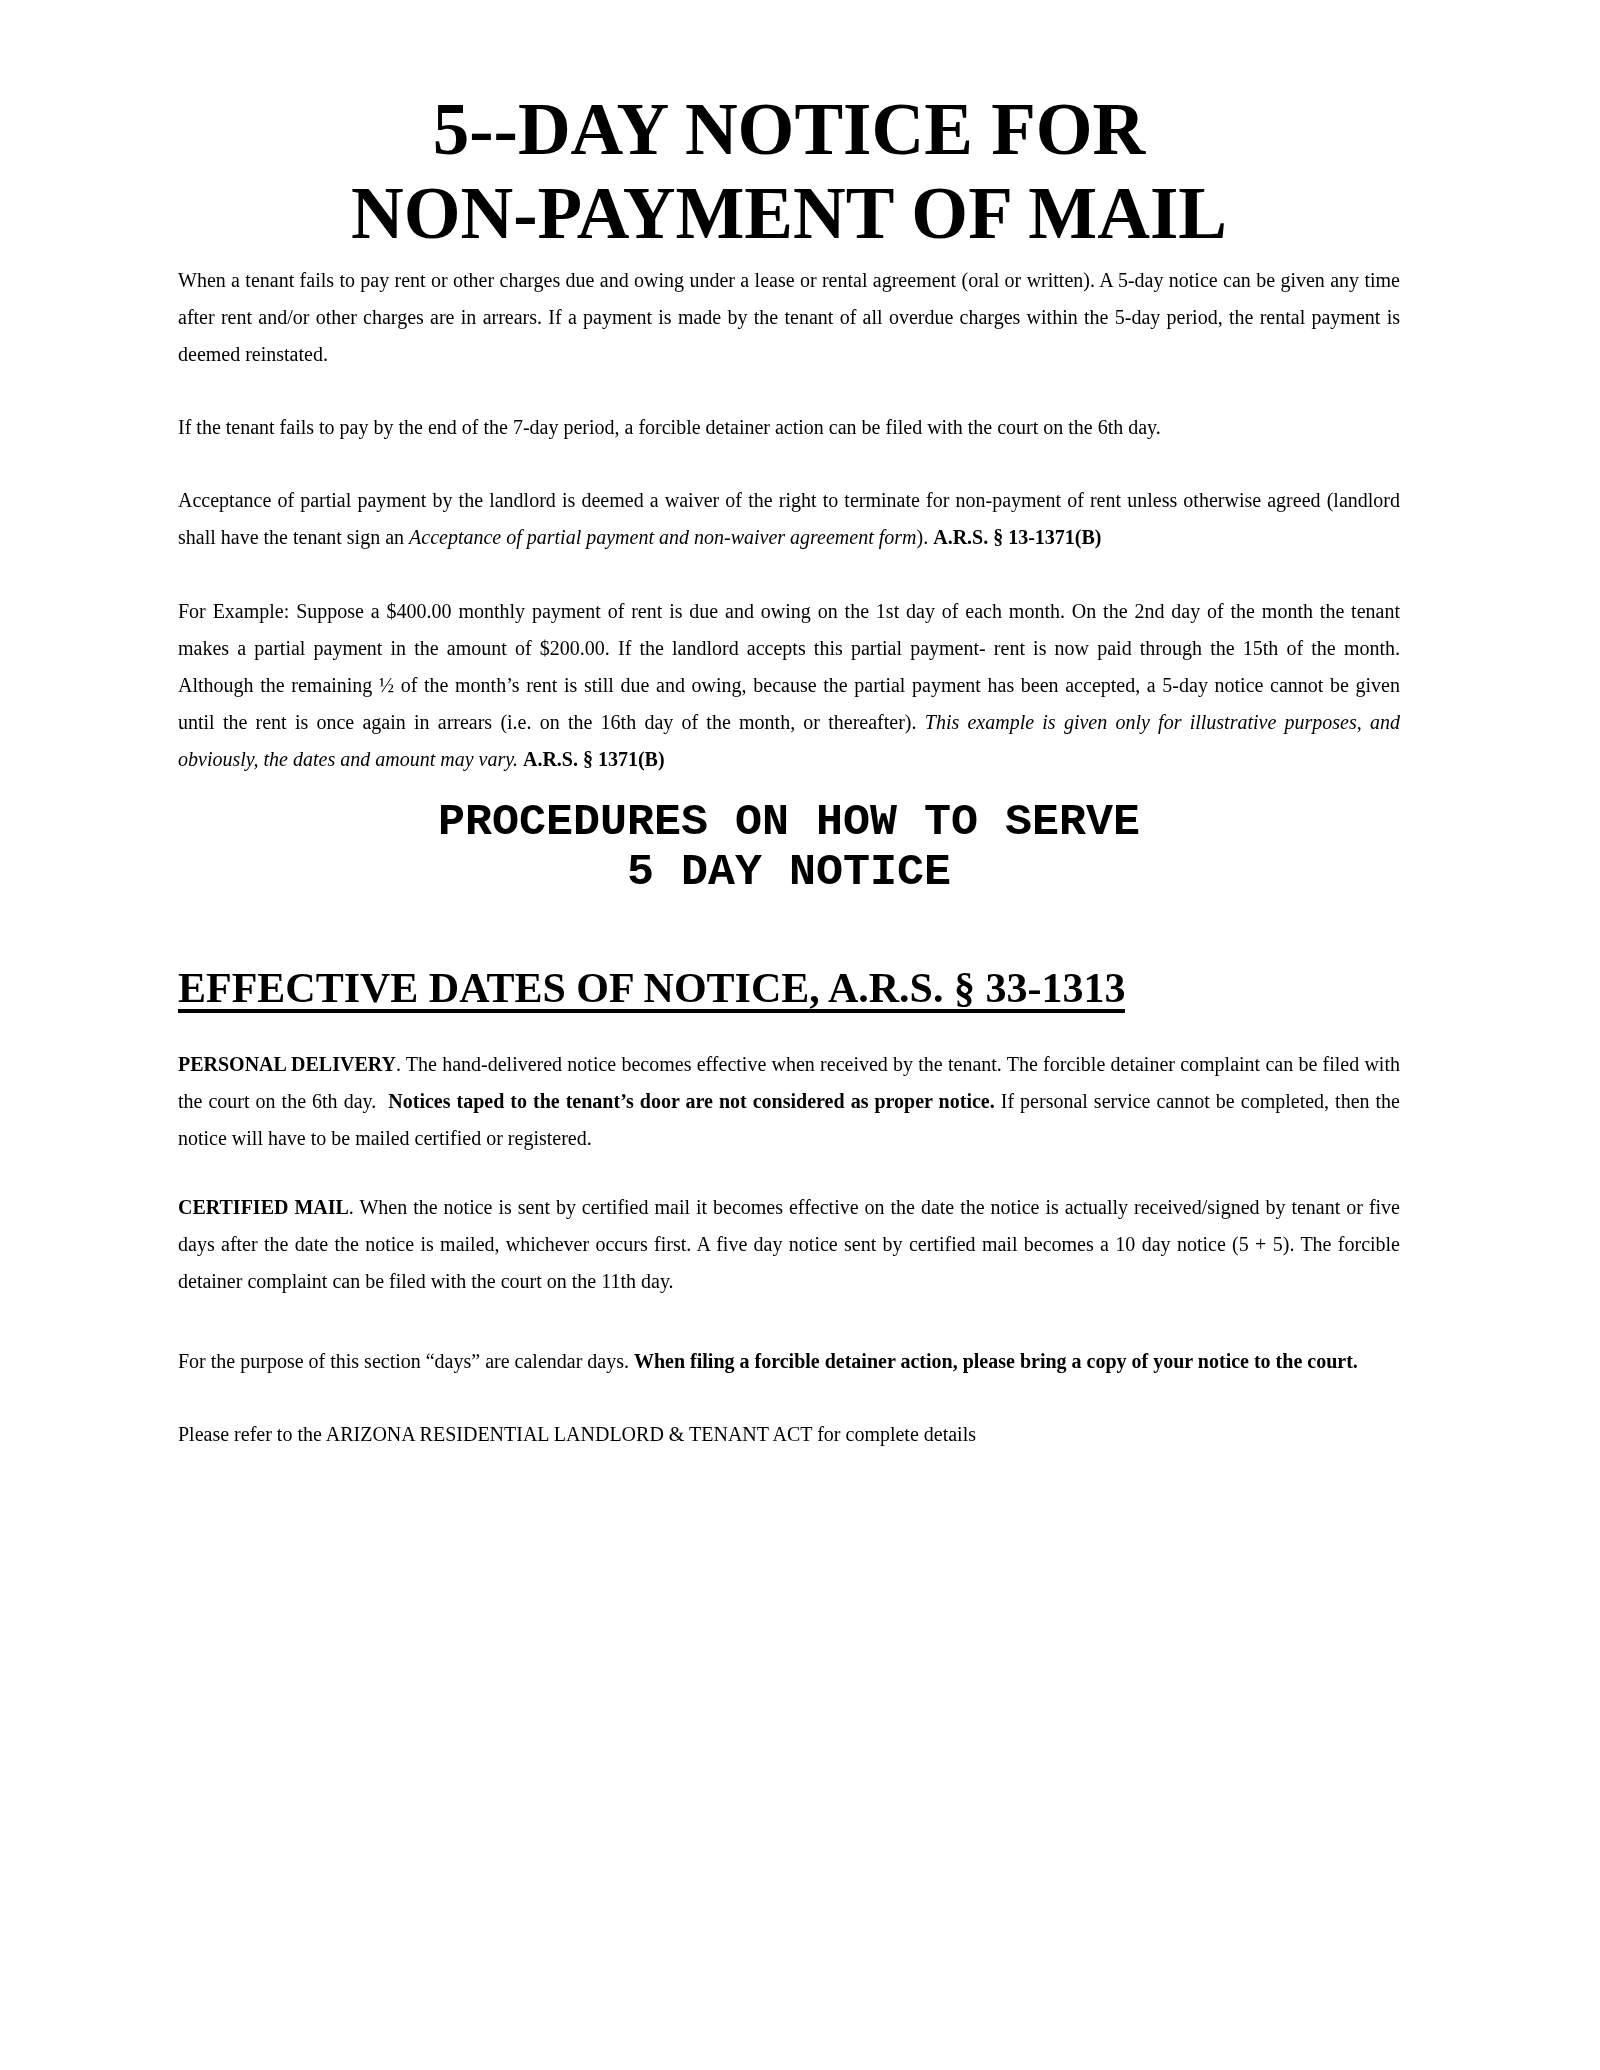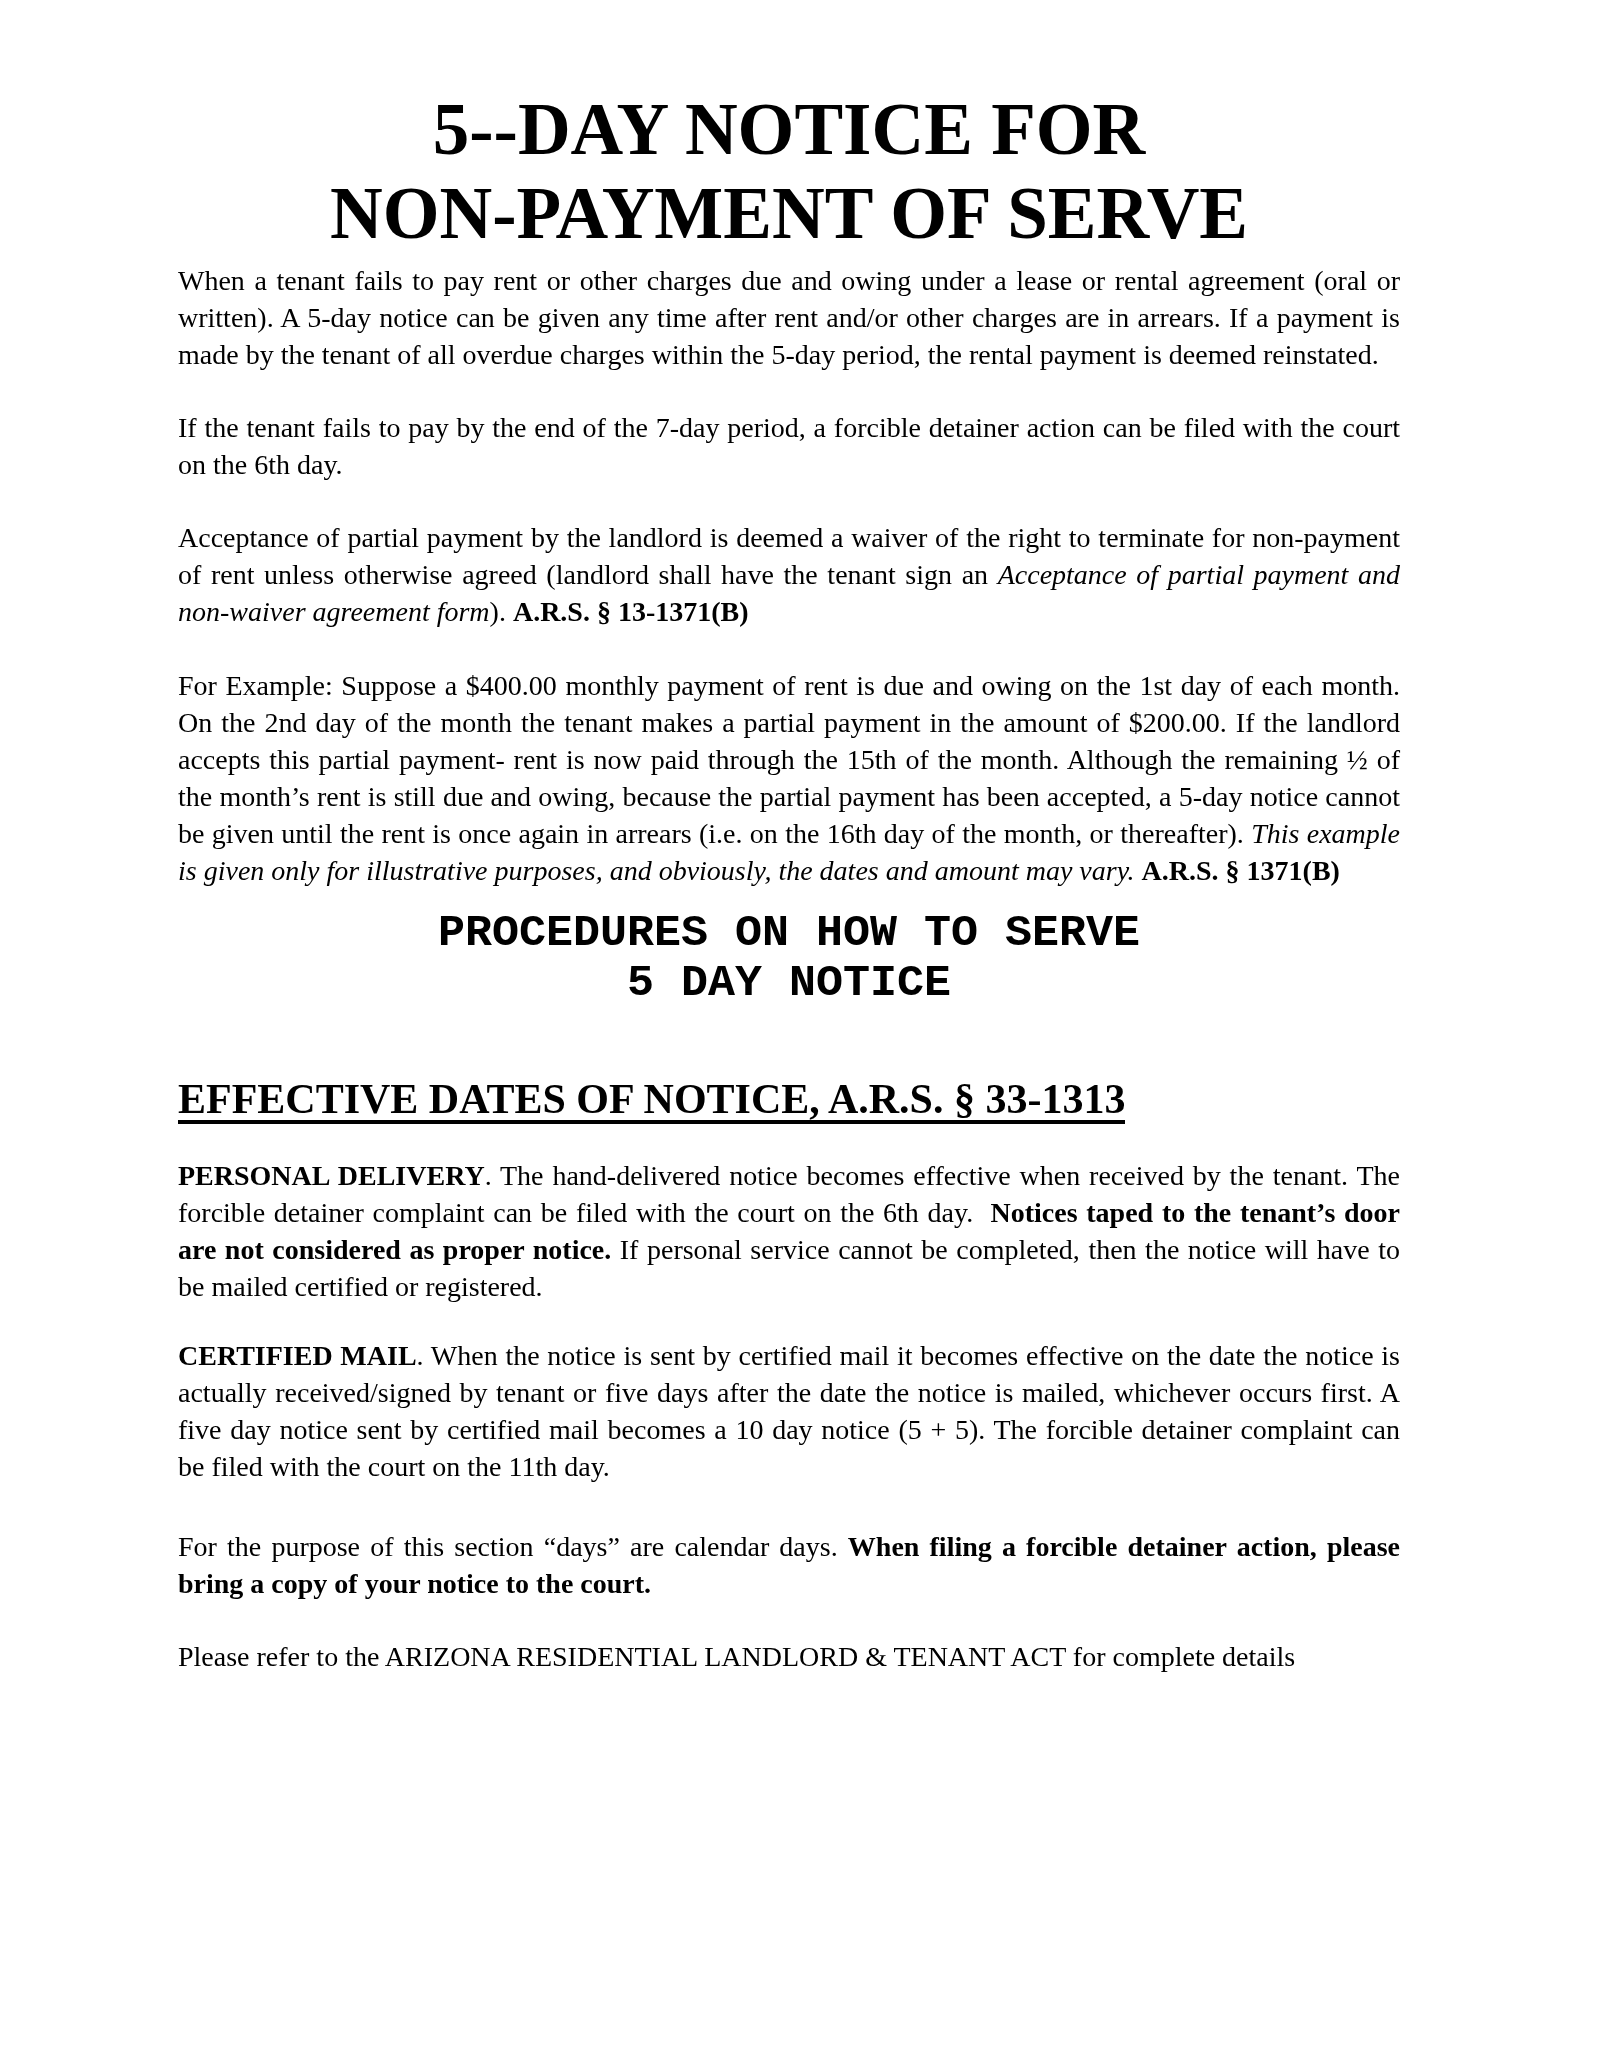--- a/index.html
+++ b/index.html
@@ -18,21 +18,21 @@
   .doc-title {
     margin: 0;
     font-size: 73px;
     line-height: 84px;
     font-weight: bold;
     text-align: center;
   }
   .doc-title .tline, .section-heading .tline { display: block; }
   p.body-par {
     margin: 36px 0 0 0;
-    font-size: 28px;
+    font-size: 20px;
     line-height: 37px;
     text-align: justify;
   }
   p.first-par   { margin-top: 6px; }
   p.par-example { margin-top: 37px; }
   .section-heading {
     margin: 20px 0 0 0;
     font-size: 45px;
     line-height: 50px;
     font-weight: bold;
@@ -59,21 +59,21 @@
   .run-bold       { font-weight: bold; }
   .run-italic     { font-style: italic; }
 </style>
 </head>
 <body>
 
 <div class="page">
 
   <h1 class="doc-title">
     <span class="tline">5--DAY NOTICE FOR</span>
-    <span class="tline">NON-PAYMENT OF SERVE</span>
+    <span class="tline">NON-PAYMENT OF MAIL</span>
   </h1>
 
   <p class="body-par first-par"><span class="run-normal">When a tenant fails to pay rent or other charges due and owing under a lease or rental agreement (oral or written). A 5-day notice can be given any time after rent and/or other charges are in arrears. If a payment is made by the tenant of all overdue charges within the 5-day period, the rental payment is deemed reinstated.</span></p>
 
   <p class="body-par"><span class="run-normal">If the tenant fails to pay by the end of the 7-day period, a forcible detainer action can be filed with the court on the 6th day.</span></p>
 
   <p class="body-par"><span class="run-normal">Acceptance of partial payment by the landlord is deemed a waiver of the right to terminate for non-payment of rent unless otherwise agreed (landlord shall have the tenant sign an </span><span class="run-italic">Acceptance of partial payment and non-waiver agreement form</span><span class="run-normal">). </span><span class="run-bold">A.R.S. § 13-1371(B)</span></p>
 
   <p class="body-par par-example"><span class="run-normal">For Example: Suppose a $400.00 monthly payment of rent is due and owing on the 1st day of each month. On the 2nd day of the month the tenant makes a partial payment in the amount of $200.00. If the landlord accepts this partial payment- rent is now paid through the 15th of the month. Although the remaining ½ of the month’s rent is still due and owing, because the partial payment has been accepted, a 5-day notice cannot be given until the rent is once again in arrears (i.e. on the 16th day of the month, or thereafter). </span><span class="run-italic">This example is given only for illustrative purposes, and obviously, the dates and amount may vary.</span><span class="run-normal"> </span><span class="run-bold">A.R.S. § 1371(B)</span></p>
 

